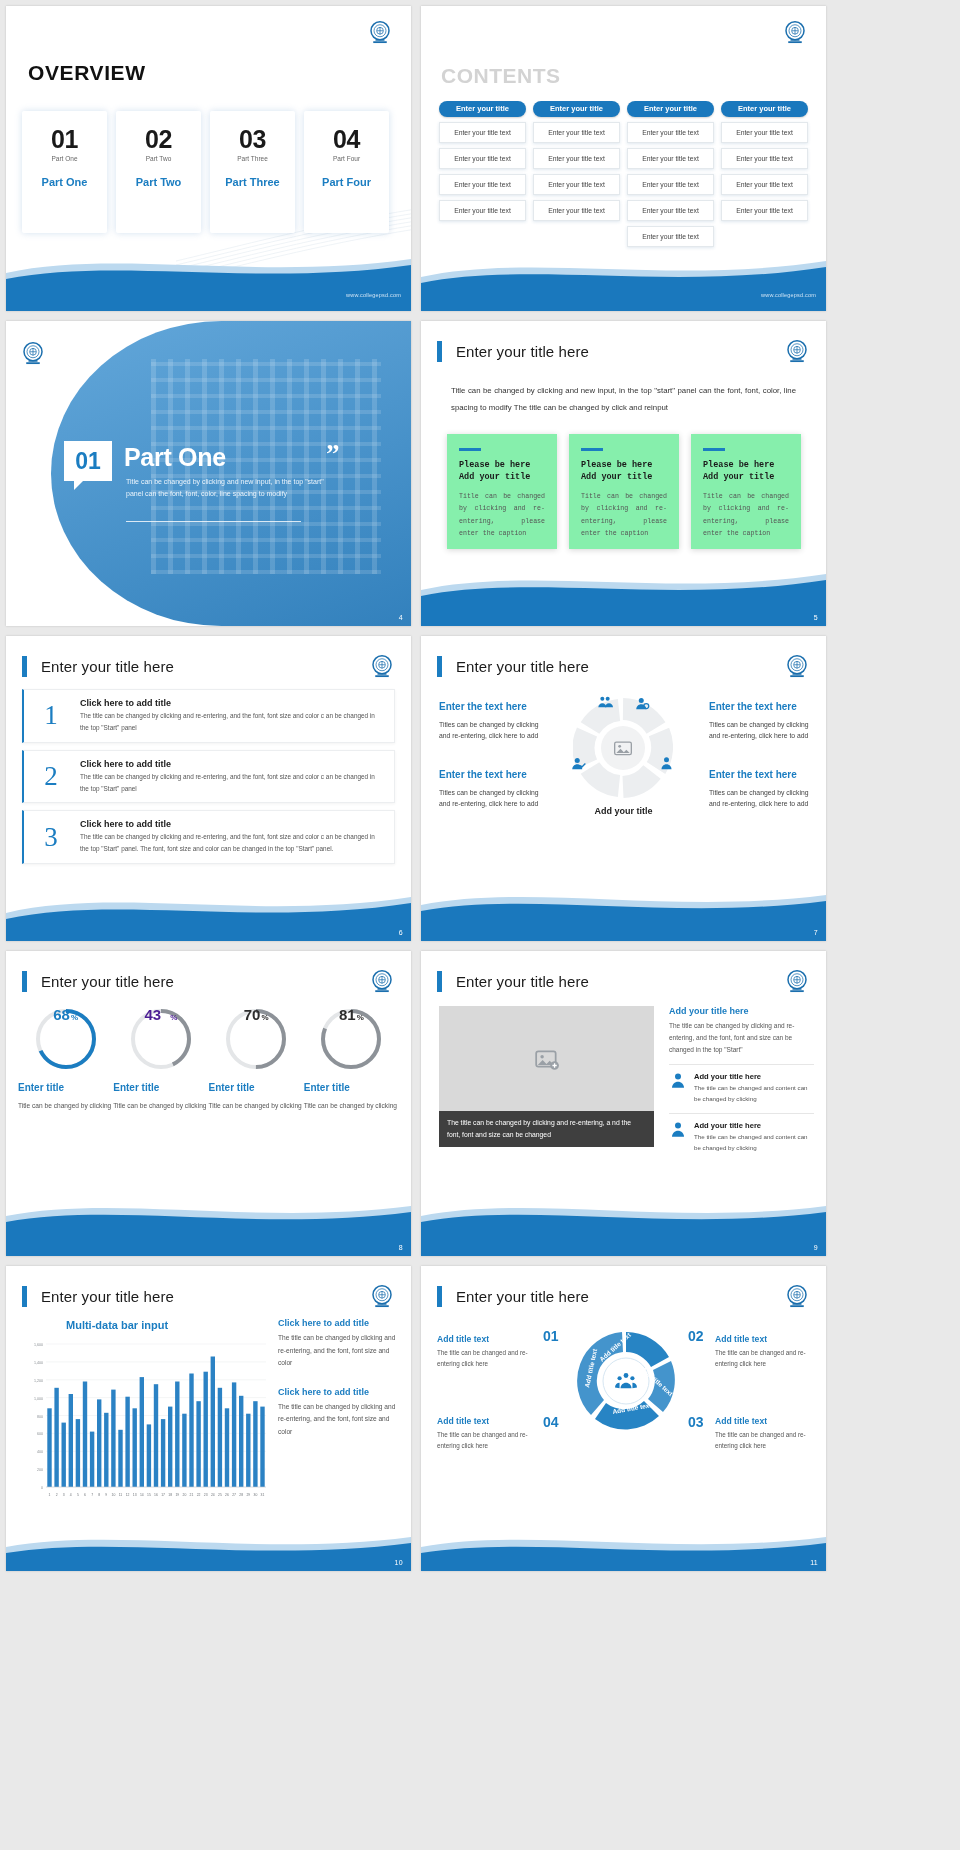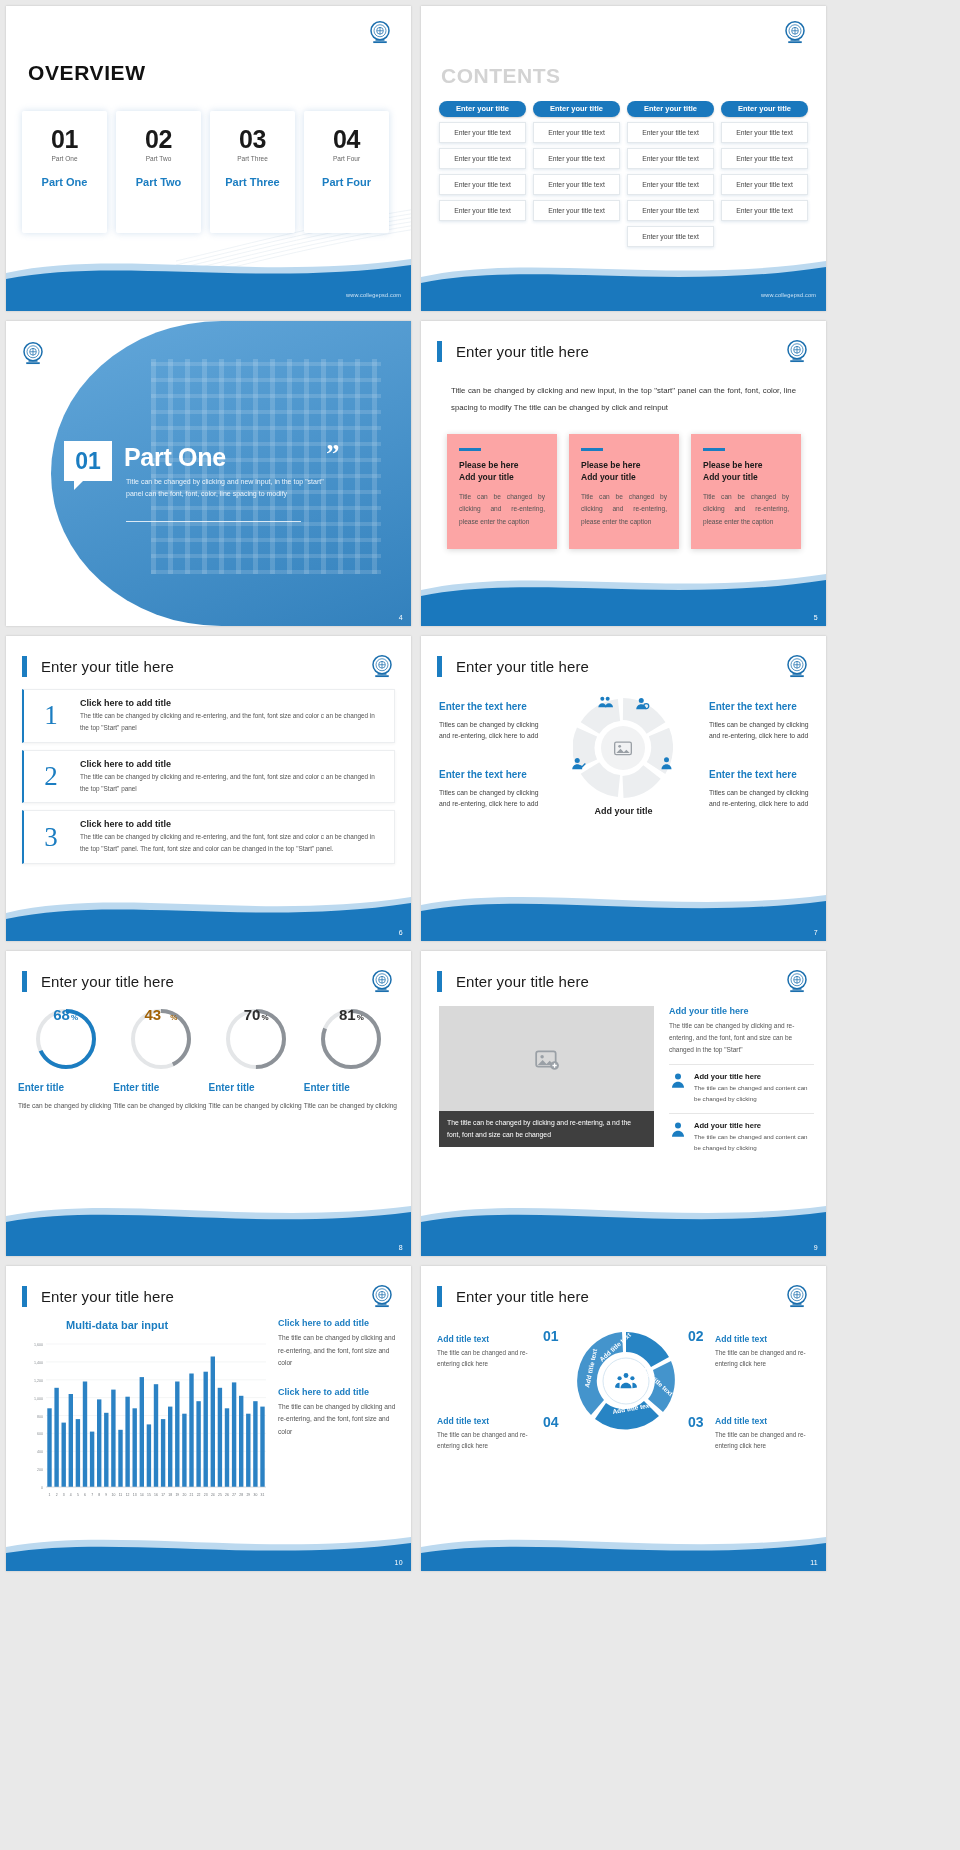--- a/index.html
+++ b/index.html
@@ -101,23 +101,24 @@
   .s3-badge:after{content:"";position:absolute;left:10px;bottom:-9px;border-width:9px 9px 0 0;border-style:solid;border-color:#fff transparent transparent transparent;}
   .s3-title{position:absolute;left:118px;top:122px;font-size:25px;font-weight:bold;color:#fff;letter-spacing:-.3px;}
   .s3-quote{position:absolute;left:320px;top:118px;font-size:27px;color:#fff;font-weight:bold;font-family:"Liberation Serif",serif;}
   .s3-desc{position:absolute;left:120px;top:155px;width:215px;font-size:7px;color:#eaf4fc;line-height:1.75;}
   .s3-rule{position:absolute;left:120px;top:200px;width:175px;height:1px;background:rgba(255,255,255,.8);}
 
   
   .s4-para{position:absolute;left:30px;top:62px;right:30px;font-size:7.8px;color:#333;line-height:2.15;text-align:justify;}
   .s4-cards{position:absolute;left:26px;top:113px;display:flex;gap:12px;}
   .s4-card{
-    width:110px;height:115px;background:#fca5a5;
+    width:110px;height:115px;background:#86efac;
     box-shadow:0 1px 6px rgba(0,0,0,.17);
     padding:14px 12px 10px 12px;
+    font-family:Liberation Mono, monospace;
   }
   .s4-dash{width:22px;height:2.5px;background:#1b7dc1;margin-bottom:8px;}
   .s4-ct{font-size:8.5px;font-weight:bold;color:#1a1a1a;line-height:1.45;}
   .s4-cb{font-size:6.6px;color:#555;line-height:1.85;margin-top:8px;text-align:justify;}
 
   
   .s6-rows{position:absolute;left:16px;top:53px;right:16px;display:flex;flex-direction:column;gap:7px;}
   .s6-row{
     display:flex;align-items:center;gap:12px;
     border:1px solid #eceef0;border-left:2.5px solid #1b7dc1;
@@ -509,21 +510,21 @@
               <b>68</b>
               <i>%</i>
             </div></div>
           <div class="s8-lbl">Enter title</div>
           <div class="s8-sub">Title can be changed by clicking</div>
         </div>
         <div class="s8-it">
           <div class="s8-ring"><svg viewBox="0 0 66 66">
               <circle cx="33" cy="33" r="28" fill="none" stroke="#e4e6e8" stroke-width="4"></circle>
               <circle cx="33" cy="33" r="28" fill="none" stroke="#8d9298" stroke-width="4" stroke-linecap="butt" stroke-dasharray="175.9" stroke-dashoffset="100.3" transform="rotate(-90 33 33)"></circle>
-            </svg><div class="s8-pct" style="color: #a16207; gap: 8px;">
+            </svg><div class="s8-pct" style="color: #4c1d95; gap: 8px;">
               <b>43</b>
               <i>%</i>
             </div></div>
           <div class="s8-lbl">Enter title</div>
           <div class="s8-sub">Title can be changed by clicking</div>
         </div>
         <div class="s8-it">
           <div class="s8-ring"><svg viewBox="0 0 66 66">
               <circle cx="33" cy="33" r="28" fill="none" stroke="#e4e6e8" stroke-width="4"></circle>
               <circle cx="33" cy="33" r="28" fill="none" stroke="#8d9298" stroke-width="4" stroke-linecap="butt" stroke-dasharray="175.9" stroke-dashoffset="88.0" transform="rotate(-90 33 33)"></circle>

